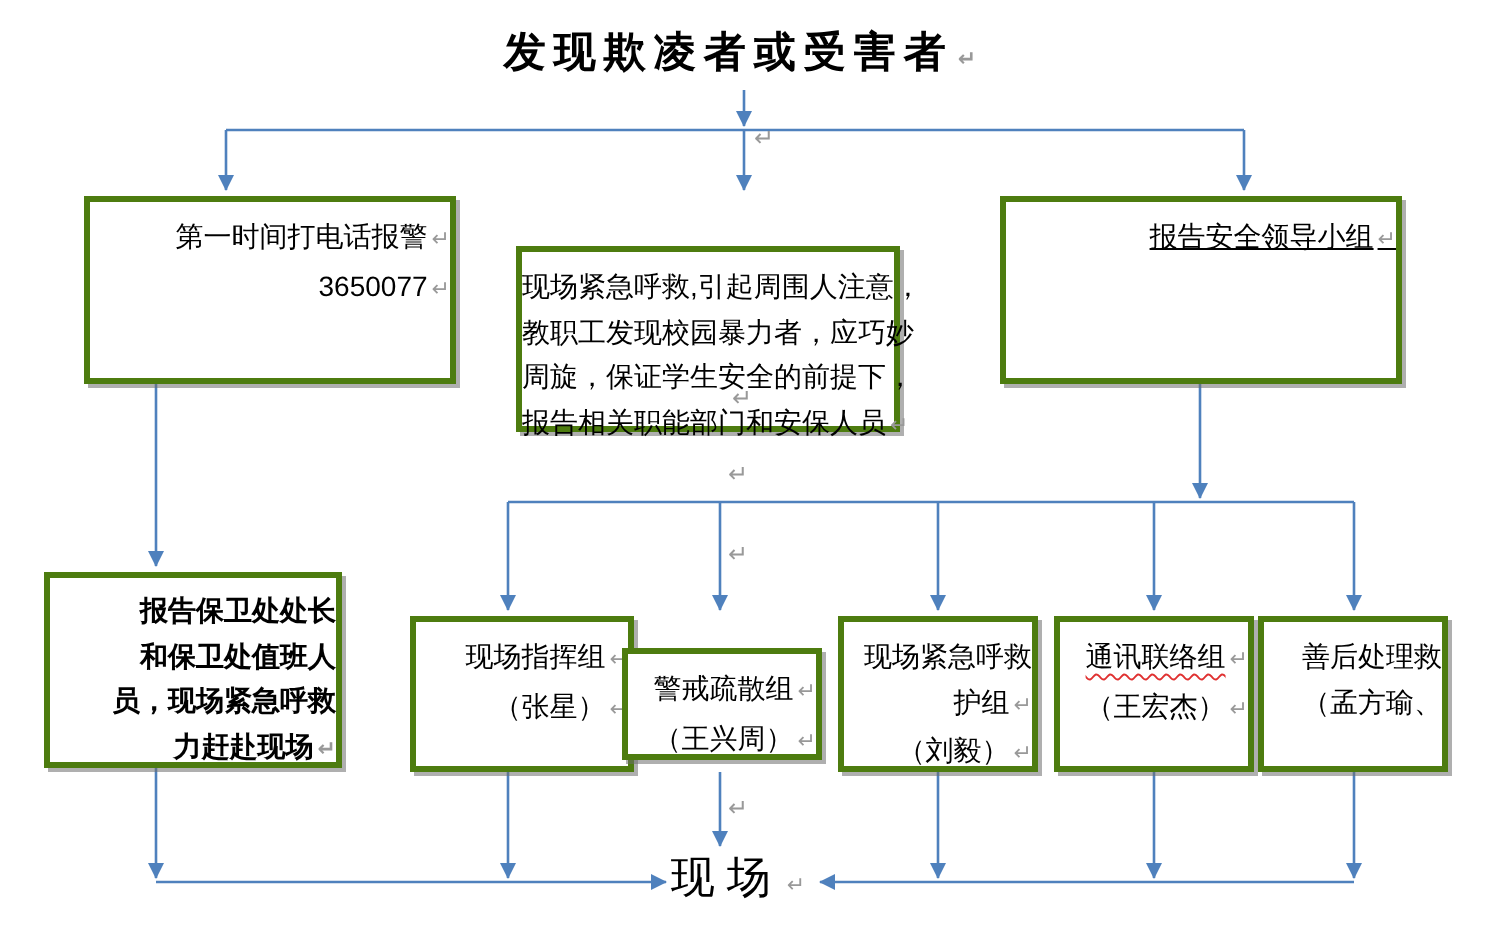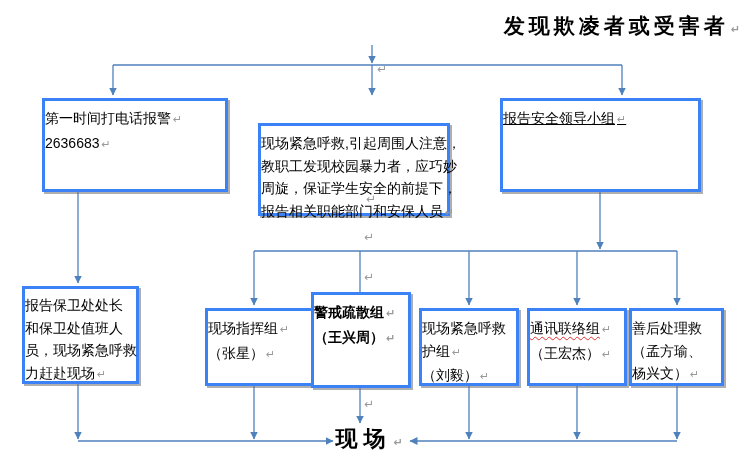--- a/index.html
+++ b/index.html
@@ -2,41 +2,41 @@
 <html><head>
 <meta charset="utf-8">
 <style>
   html,body{margin:0;padding:0;background:#fff;}
   .canvas{
     position:relative;width:744px;height:467px;background:#ffffff;
     font-family:"Liberation Sans","DejaVu Sans",sans-serif;color:#000;overflow:hidden;
   }
   svg.connectors{position:absolute;left:0;top:0;width:744px;height:467px;pointer-events:none;}
   .title{
-    position:absolute;left:0;right:0;top:12px;text-align:right;
+    position:absolute;left:0;right:0;top:12px;text-align:center;
     font-family:"Liberation Serif","DejaVu Serif",serif;
     font-size:21px;font-weight:bold;letter-spacing:4px;white-space:nowrap;
   }
   .scene{
     position:absolute;left:0;right:0;top:424px;text-align:center;
     font-family:"Liberation Serif","DejaVu Serif",serif;
-    font-size:22px;font-weight:bold;letter-spacing:6px;white-space:nowrap;
+    font-size:22px;font-weight:normal;letter-spacing:6px;white-space:nowrap;
   }
   .box{
     position:absolute;box-sizing:border-box;background:#fff;
-    border:3px solid #3b82f6;box-shadow:2px 2px 0 rgba(110,110,110,.55);
-    text-align:left;font-size:14px;line-height:22.5px;padding-top:6px;
+    border:3px solid #4d7c0f;box-shadow:2px 2px 0 rgba(110,110,110,.55);
+    text-align:right;font-size:14px;line-height:22.5px;padding-top:6px;
   }
   .box .line{white-space:nowrap;}
   .b-call   {left:42px;  top:98px;  width:186px; height:94px;}
   .b-emerg  {left:258px; top:94px;  width:192px; height:93px;margin-top:29px;}
   .b-lead   {left:500px; top:98px;  width:201px; height:94px;text-decoration:underline;}
-  .b-sec    {left:22px;  top:286px; width:117px; height:98px; padding-top:5px;}
+  .b-sec    {left:22px;  top:286px; width:149px; height:98px; padding-top:5px;font-weight:bold;}
   .b-teamA  {left:205px; top:308px; width:112px;  height:78px;}
-  .b-teamB  {left:311px; top:292px; width:100px; height:96px;font-weight:bold;}
+  .b-teamB  {left:311px; top:324px; width:100px; height:56px;}
   .b-teamC  {left:419px; top:308px; width:100px; height:78px;}
   .b-teamD  {left:527px; top:308px; width:100px; height:78px;}
   .b-teamE  {left:629px; top:308px; width:95px;  height:78px;}
   .mark-inline{color:#999;font-size:11px;margin-left:2px;font-family:"DejaVu Sans",sans-serif;}
   .mark-free{position:absolute;color:#999;font-size:12px;font-family:"DejaVu Sans",sans-serif;}
   .wavy{
     text-decoration:underline;text-decoration-style:wavy;text-decoration-color:#e03131;
     text-decoration-thickness:1px;text-underline-offset:3px;
   }
 </style>
@@ -75,21 +75,21 @@
       <path d="M677,441 L410,441" marker-end="url(#arr)"></path>
     </g>
   </svg>
 
   <div class="title">
     <span>发现欺凌者或受害者</span><span class="mark-inline">↵</span>
   </div>
 
   <div class="box b-call">
       <div class="line"><span>第一时间打电话报警</span><span class="mark-inline">↵</span></div>
-      <div class="line"><span>2636683</span><span class="mark-inline">↵</span></div>
+      <div class="line"><span>3650077</span><span class="mark-inline">↵</span></div>
     </div>
   <div class="box b-emerg">
       <div class="line"><span>现场紧急呼救,引起周围人注意，</span></div>
       <div class="line"><span>教职工发现校园暴力者，应巧妙</span></div>
       <div class="line"><span>周旋，保证学生安全的前提下，</span></div>
       <div class="line"><span>报告相关职能部门和安保人员</span><span class="mark-inline">↵</span></div>
     </div>
   <div class="box b-lead">
       <div class="line"><span>报告安全领导小组</span><span class="mark-inline">↵</span></div>
     </div>
@@ -112,21 +112,20 @@
       <div class="line"><span>护组</span><span class="mark-inline">↵</span></div>
       <div class="line"><span>（刘毅）</span><span class="mark-inline">↵</span></div>
     </div>
   <div class="box b-teamD">
       <div class="line"><span class="wavy">通讯联络组</span><span class="mark-inline">↵</span></div>
       <div class="line"><span>（王宏杰）</span><span class="mark-inline">↵</span></div>
     </div>
   <div class="box b-teamE">
       <div class="line"><span>善后处理救</span></div>
       <div class="line"><span>（孟方瑜、</span></div>
-      <div class="line"><span>杨兴文）</span><span class="mark-inline">↵</span></div>
     </div>
 
   <div class="scene">
     <span>现场</span><span class="mark-inline">↵</span>
   </div>
 
   <span class="mark-free" style="left:377px;top:62px;">↵</span>
   <span class="mark-free" style="left:366px;top:192px;">↵</span>
   <span class="mark-free" style="left:364px;top:230px;">↵</span>
   <span class="mark-free" style="left:364px;top:270px;">↵</span>

